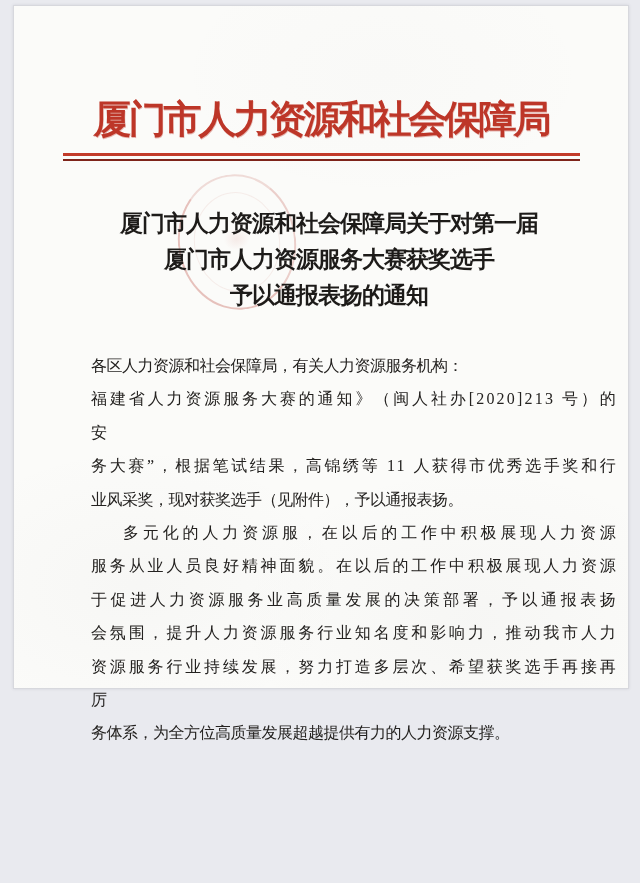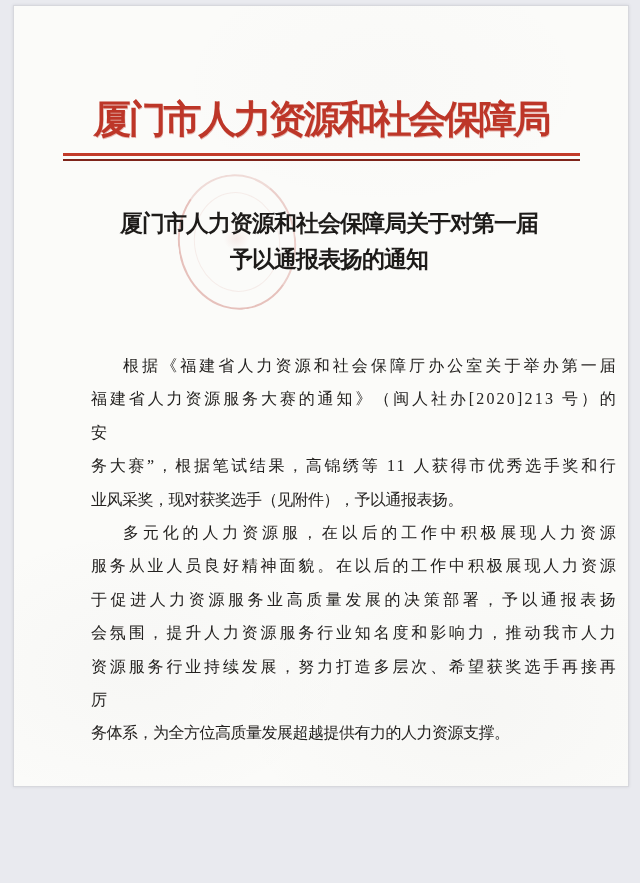--- a/index.html
+++ b/index.html
@@ -8,21 +8,21 @@
     font-family: "Liberation Serif", "DejaVu Serif", serif;
   }
   body {
     background: #e9eaef;
     position: relative;
     overflow: hidden;
   }
   .page {
     position: absolute;
     left: 13px; top: 5px;
-    width: 616px; height: 782px;
+    width: 616px; height: 684px;
     background:
       radial-gradient(ellipse 300px 200px at 20% 85%, rgba(120,120,120,0.03), transparent 70%),
       radial-gradient(ellipse 340px 220px at 75% 90%, rgba(120,120,120,0.035), transparent 70%),
       radial-gradient(ellipse 300px 180px at 60% 10%, rgba(150,150,150,0.02), transparent 70%),
       #fbfbf9;
     border: 1px solid #d7d8dd;
     box-shadow: 0 0 3px rgba(60,60,80,0.12);
   }
   .letterhead {
     position: absolute;
@@ -105,25 +105,26 @@
   <div class="red-rule">
     <div class="thick"></div>
     <div class="gap"></div>
     <div class="thin"></div>
   </div>
 
   <div class="seal"></div>
 
   <div class="doc-title">
     <div>厦门市人力资源和社会保障局关于对第一届</div>
+    <div>厦门市人力资源服务大赛获奖选手</div>
     <div>予以通报表扬的通知</div>
   </div>
 
   <div class="body-text">
-    <div class="line jl indent">根据《福建省人力资源和社会保障厅办公室关于举办第一届</div>
+    <div class="line">各区人力资源和社会保障局，有关人力资源服务机构：</div>
     <div class="line jl">福建省人力资源服务大赛的通知》（闽人社办[2020]213 号）的安</div>
     <div class="line jl">务大赛”，根据笔试结果，高锦绣等 11 人获得市优秀选手奖和行</div>
     <div class="line">业风采奖，现对获奖选手（见附件），予以通报表扬。</div>
     <div class="line jl indent">多元化的人力资源服，在以后的工作中积极展现人力资源</div>
     <div class="line jl">服务从业人员良好精神面貌。在以后的工作中积极展现人力资源</div>
     <div class="line jl">于促进人力资源服务业高质量发展的决策部署，予以通报表扬</div>
     <div class="line jl">会氛围，提升人力资源服务行业知名度和影响力，推动我市人力</div>
     <div class="line jl">资源服务行业持续发展，努力打造多层次、希望获奖选手再接再厉</div>
     <div class="line">务体系，为全方位高质量发展超越提供有力的人力资源支撑。</div>
   </div>

